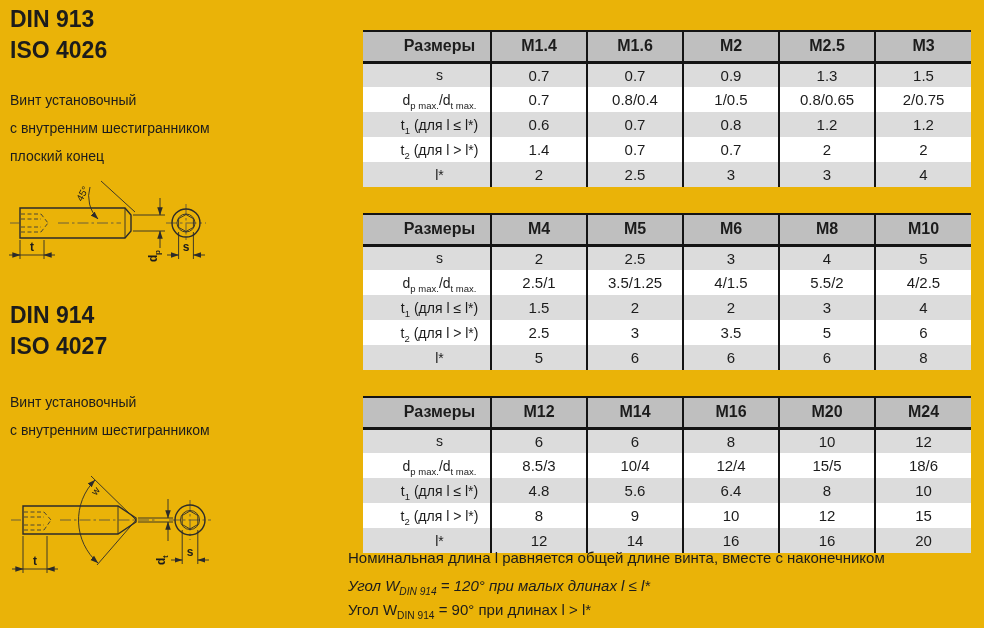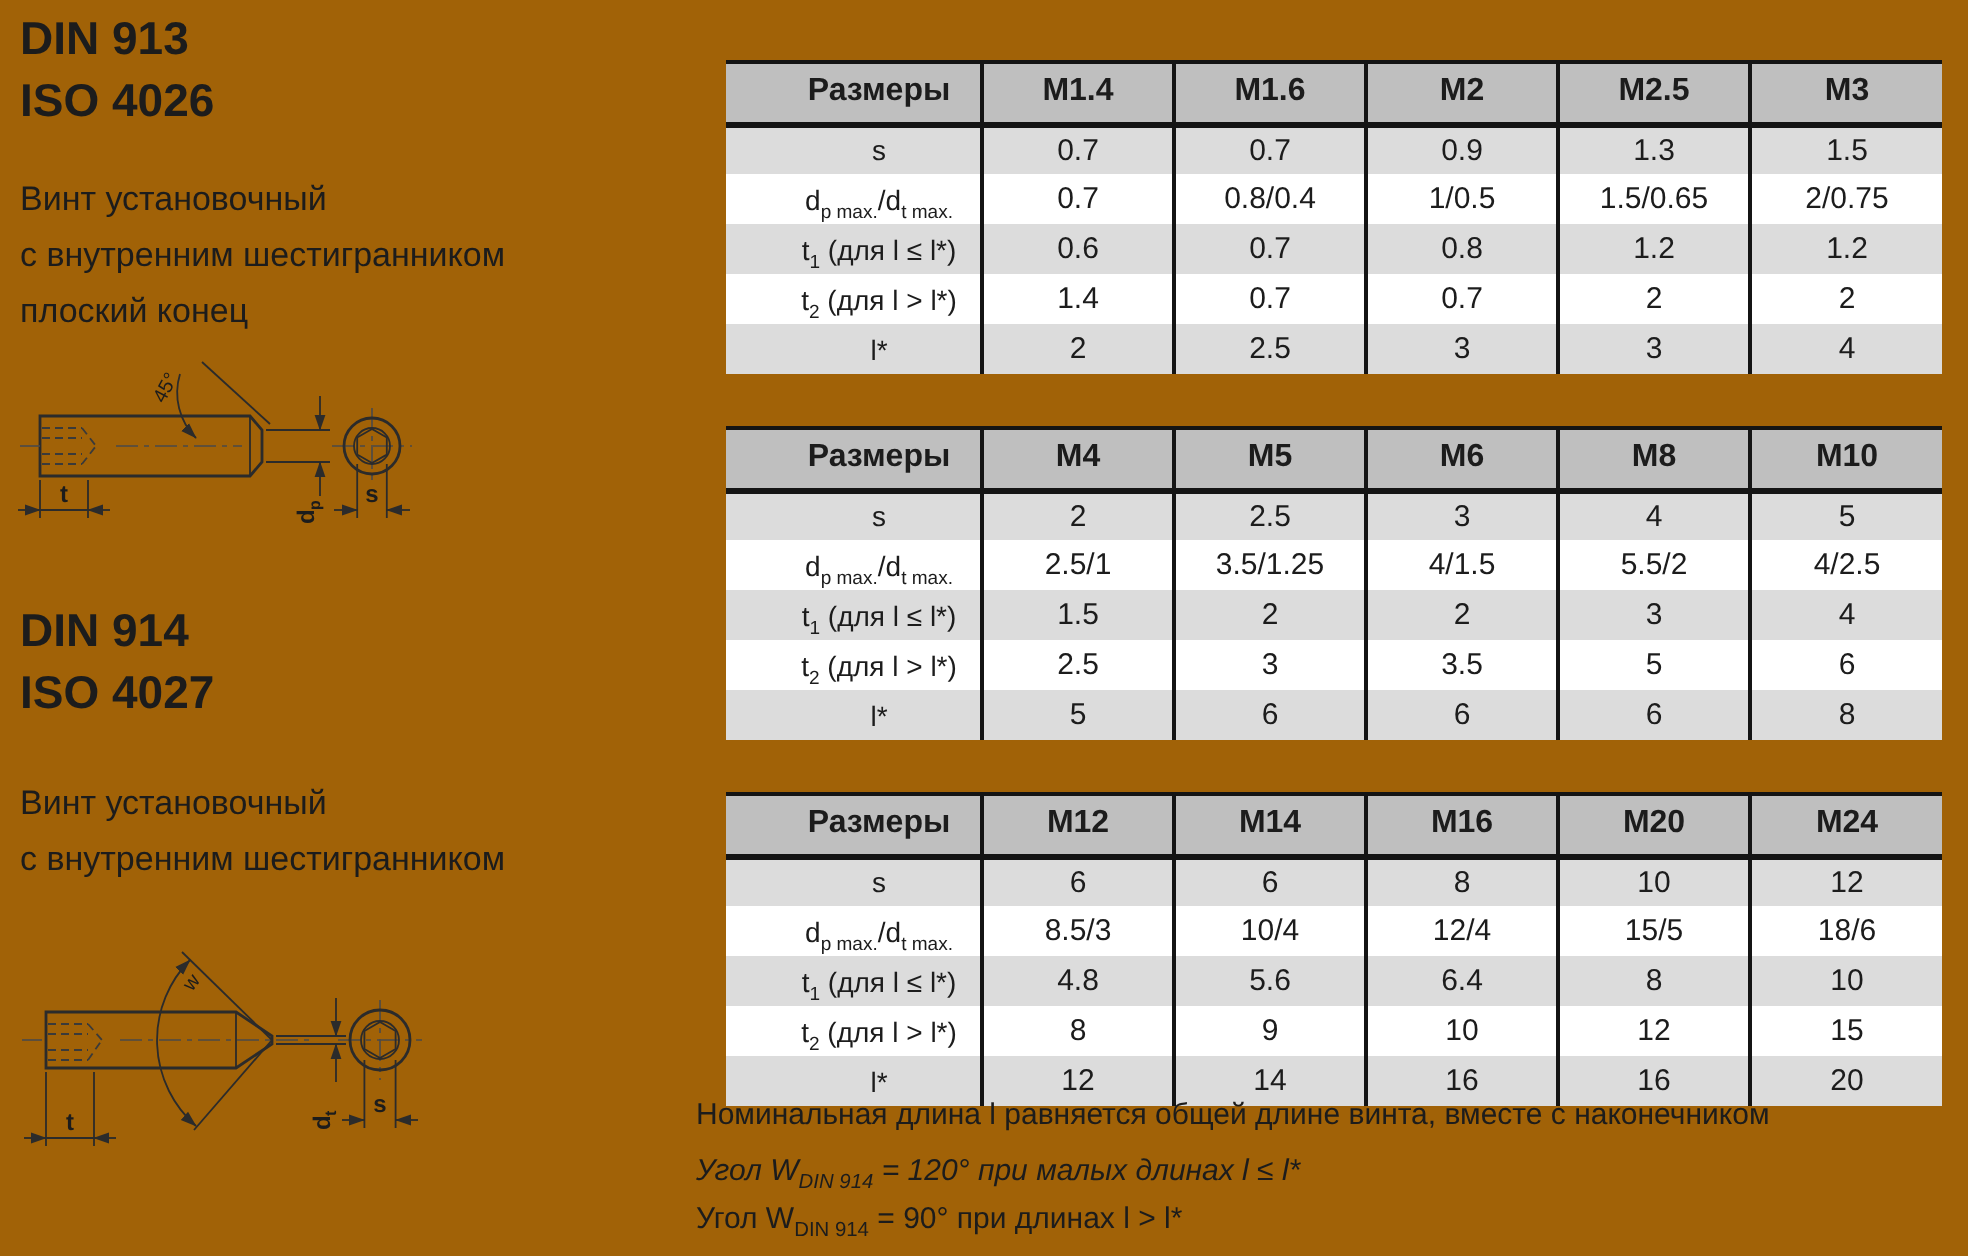--- a/index.html
+++ b/index.html
@@ -1,21 +1,21 @@
 <!DOCTYPE html>
 <html><head>
 <meta charset="utf-8">
 <style>
   * { margin:0; padding:0; box-sizing:border-box; }
   html,body { background:#ffffff; }
   body { font-family:"Liberation Sans", sans-serif; color:#1c1c1c; }
-  .page { position:relative; width:984px; height:628px; background:#a16207; overflow:hidden; }
+  .page { position:relative; width:984px; height:628px; background:#eab308; overflow:hidden; }
 
   .std-block { position:absolute; font-weight:bold; font-size:23px; line-height:31px; letter-spacing:0; }
-  .desc-block { position:absolute; font-size:17px; line-height:28px; }
+  .desc-block { position:absolute; font-size:14px; line-height:28px; }
 
   .drawing { position:absolute; }
   .drawing .outline { stroke:#2b2b2b; stroke-width:1.4; fill:none; }
   .drawing .thin    { stroke:#2b2b2b; stroke-width:0.9; fill:none; }
   .drawing .hidden-line { stroke:#3a3a3a; stroke-width:0.9; fill:none; stroke-dasharray:4 2.5; }
   .drawing .centerline  { stroke:#4a4a4a; stroke-width:0.8; fill:none; stroke-dasharray:11 3 2.5 3; }
   .drawing .dim-label { font-family:"Liberation Sans",sans-serif; font-size:12px; font-weight:bold; fill:#1c1c1c; }
   .drawing .dim-sub   { font-family:"Liberation Sans",sans-serif; font-size:8px;  font-weight:bold; fill:#1c1c1c; }
   .drawing .angle-label { font-family:"Liberation Sans",sans-serif; font-size:10px; fill:#1c1c1c; }
 
@@ -220,21 +220,21 @@
           <td>0.7</td>
           <td>0.9</td>
           <td>1.3</td>
           <td>1.5</td>
         </tr>
         <tr>
           <th>d<sub>p max.</sub>/d<sub>t max.</sub></th>
           <td>0.7</td>
           <td>0.8/0.4</td>
           <td>1/0.5</td>
-          <td>1.5/0.65</td>
+          <td>0.8/0.65</td>
           <td>2/0.75</td>
         </tr>
         <tr>
           <th>t<sub>1</sub> (для l ≤ l*)</th>
           <td>0.6</td>
           <td>0.7</td>
           <td>0.8</td>
           <td>1.2</td>
           <td>1.2</td>
         </tr>

